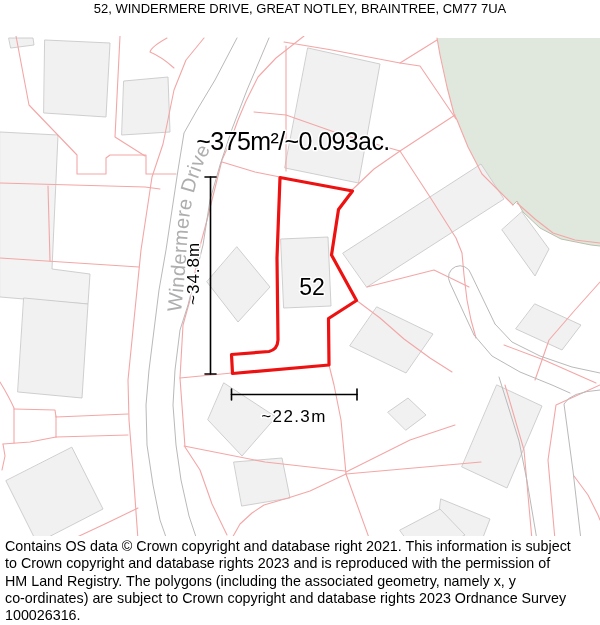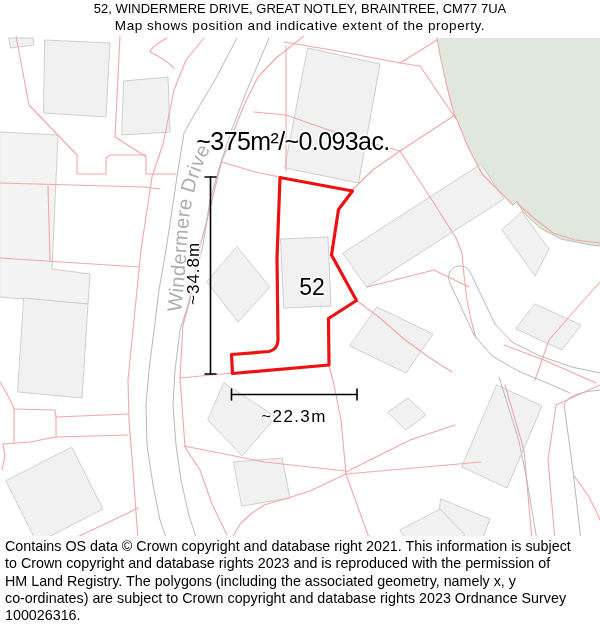--- a/index.html
+++ b/index.html
@@ -9,21 +9,20 @@
   #h1{top:1px;font-size:13px;}
   #h2{top:18px;font-size:13.5px;letter-spacing:0.55px;}
   #ftr{position:absolute;left:5px;top:538px;width:598px;font-size:14.3px;line-height:17.25px;color:#000;}
 </style>
 </head>
 <body>
 <div id="page">
 
   <div class="hdr" id="h1">52, WINDERMERE DRIVE, GREAT NOTLEY, BRAINTREE, CM77 7UA</div>
 
-  <div class="hdr" id="h2">Map shows position and indicative extent of the property.</div>
 
   <svg id="map" width="600" height="625" viewBox="0 0 600 625" style="position:absolute;left:0;top:0">
     <defs>
       <clipPath id="mapclip">
           <rect x="0" y="36" width="600" height="500"></rect>
         </clipPath>
     </defs>
     <g clip-path="url(#mapclip)" fill="none" stroke-linecap="round" stroke-linejoin="round">
 
       <polygon points="437,38 440,55 447,87 454,114 457,120 468,147 482,174 494,186 508,200 513,205 517,201 523,212 540,228 561,239 591,245 600,246 600,38" fill="#e0e7dc" stroke="none"></polygon>

